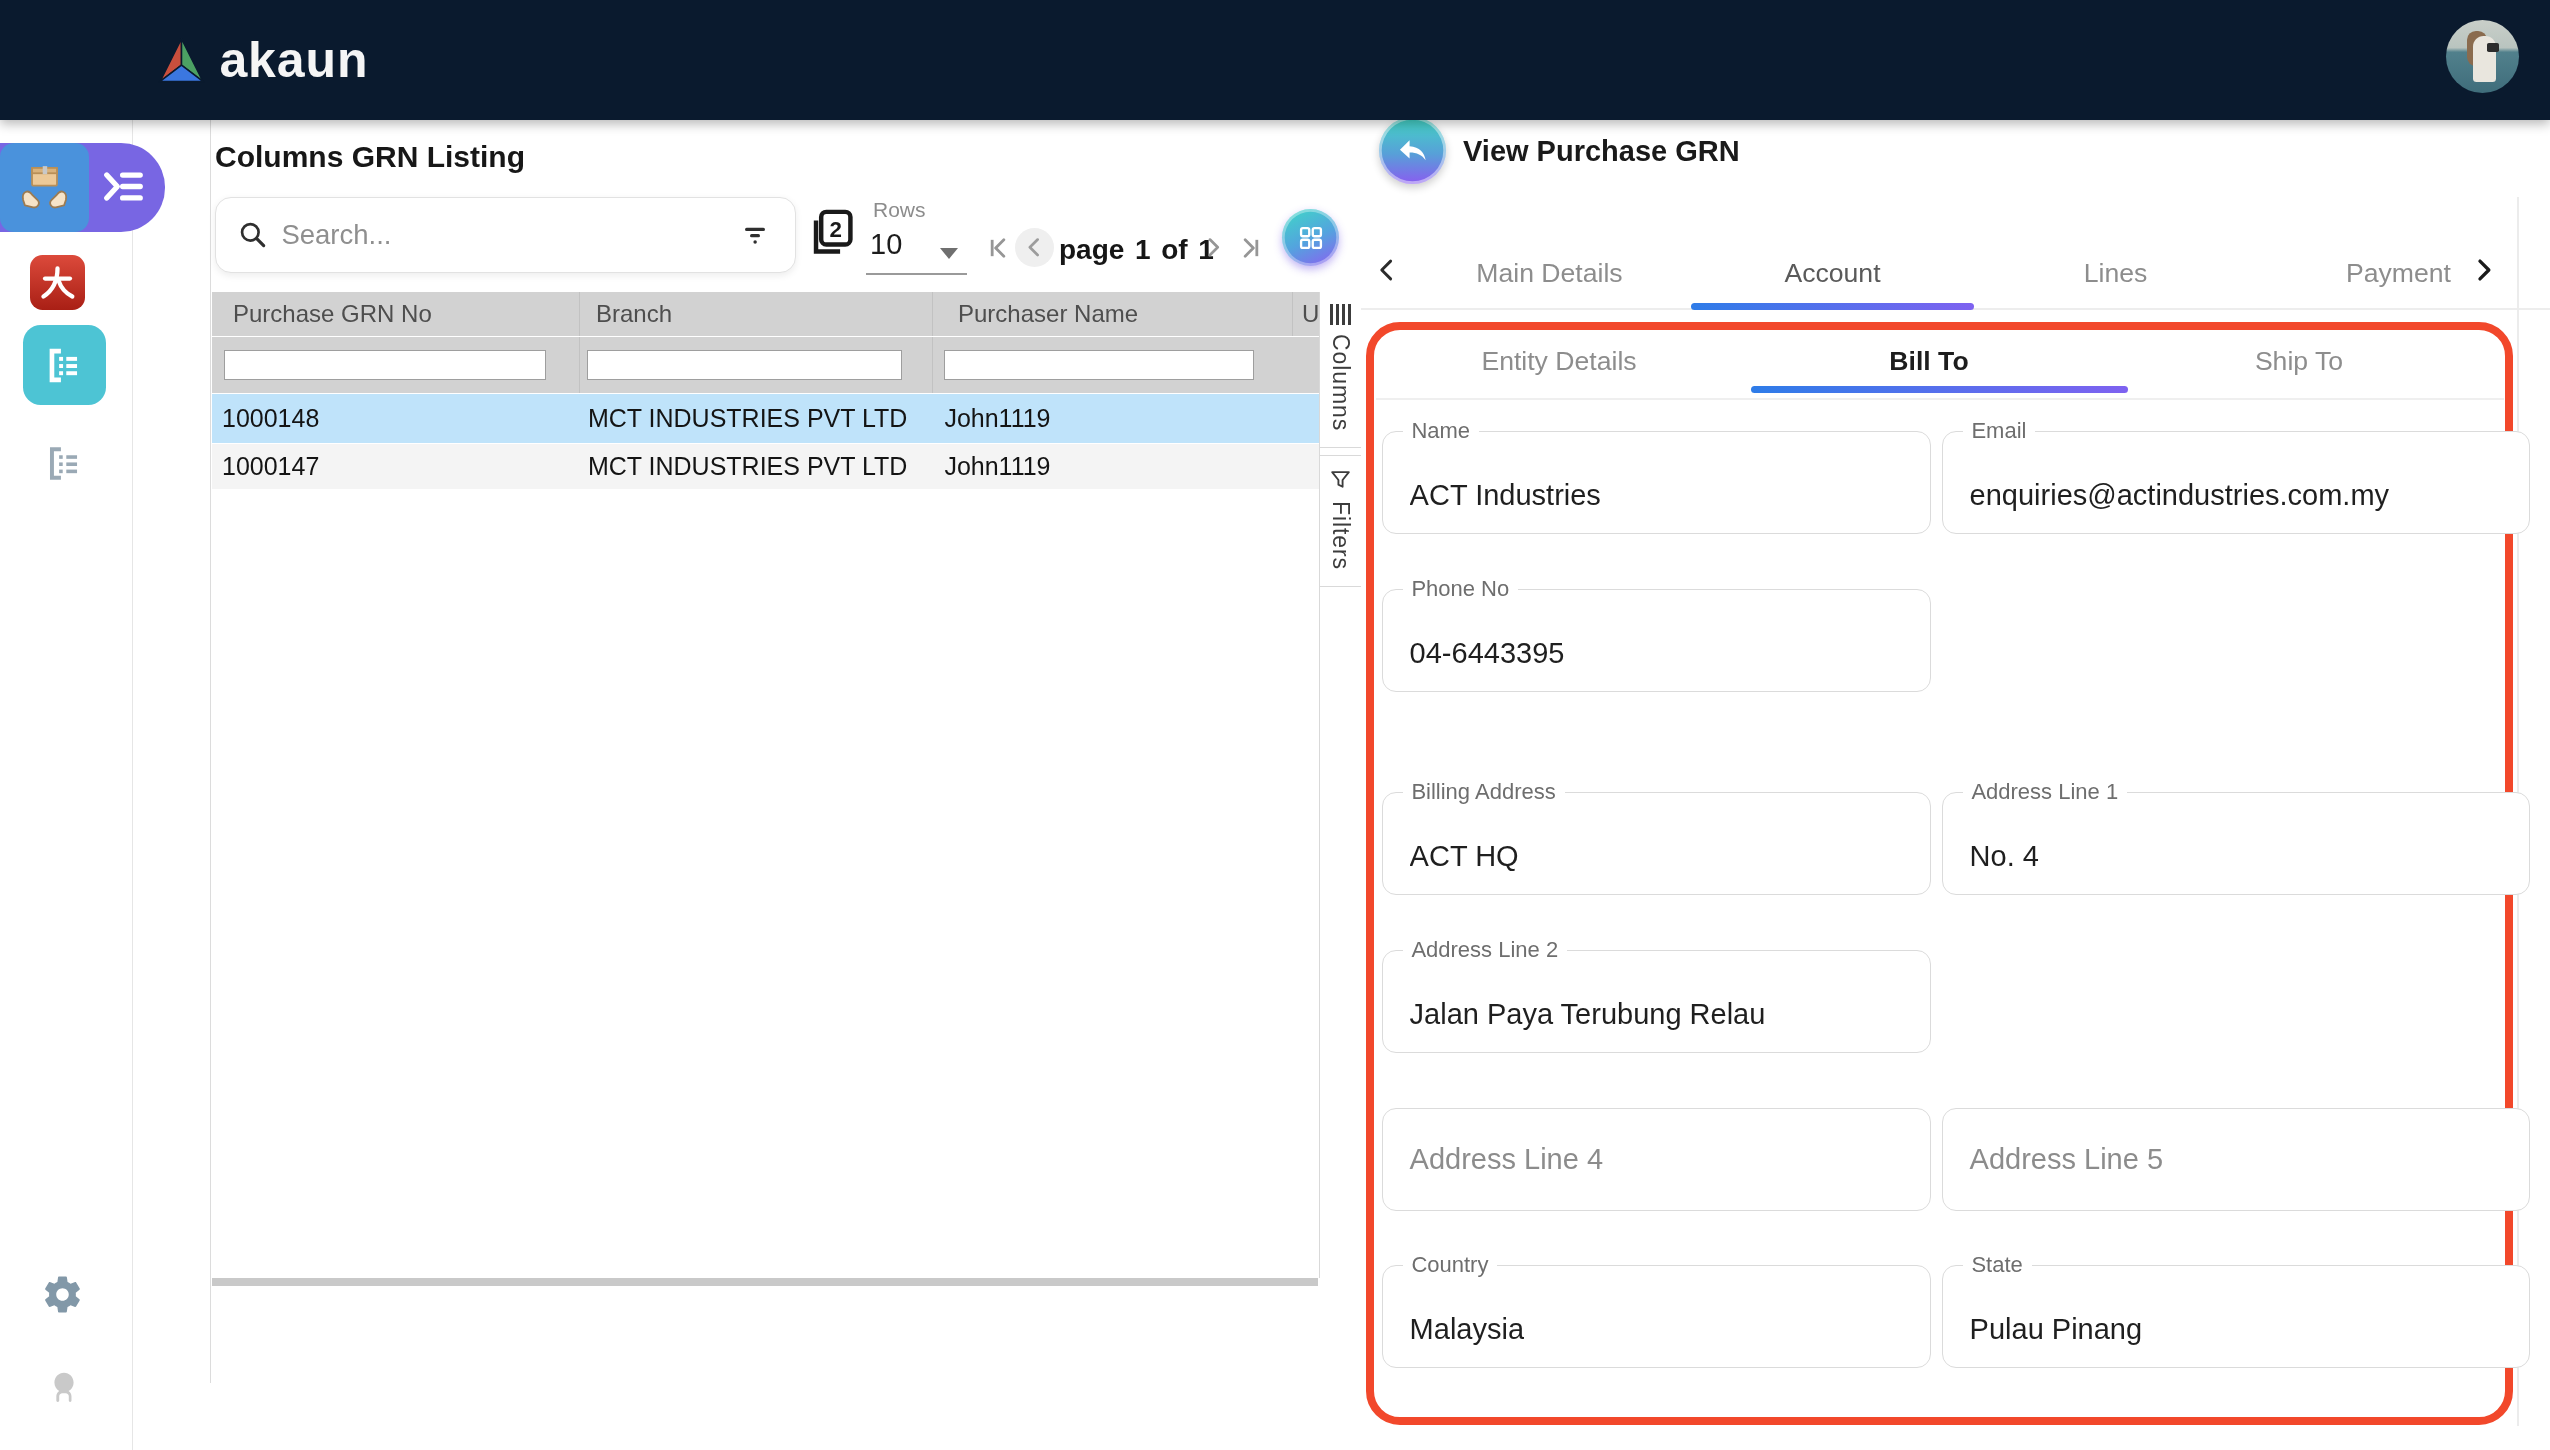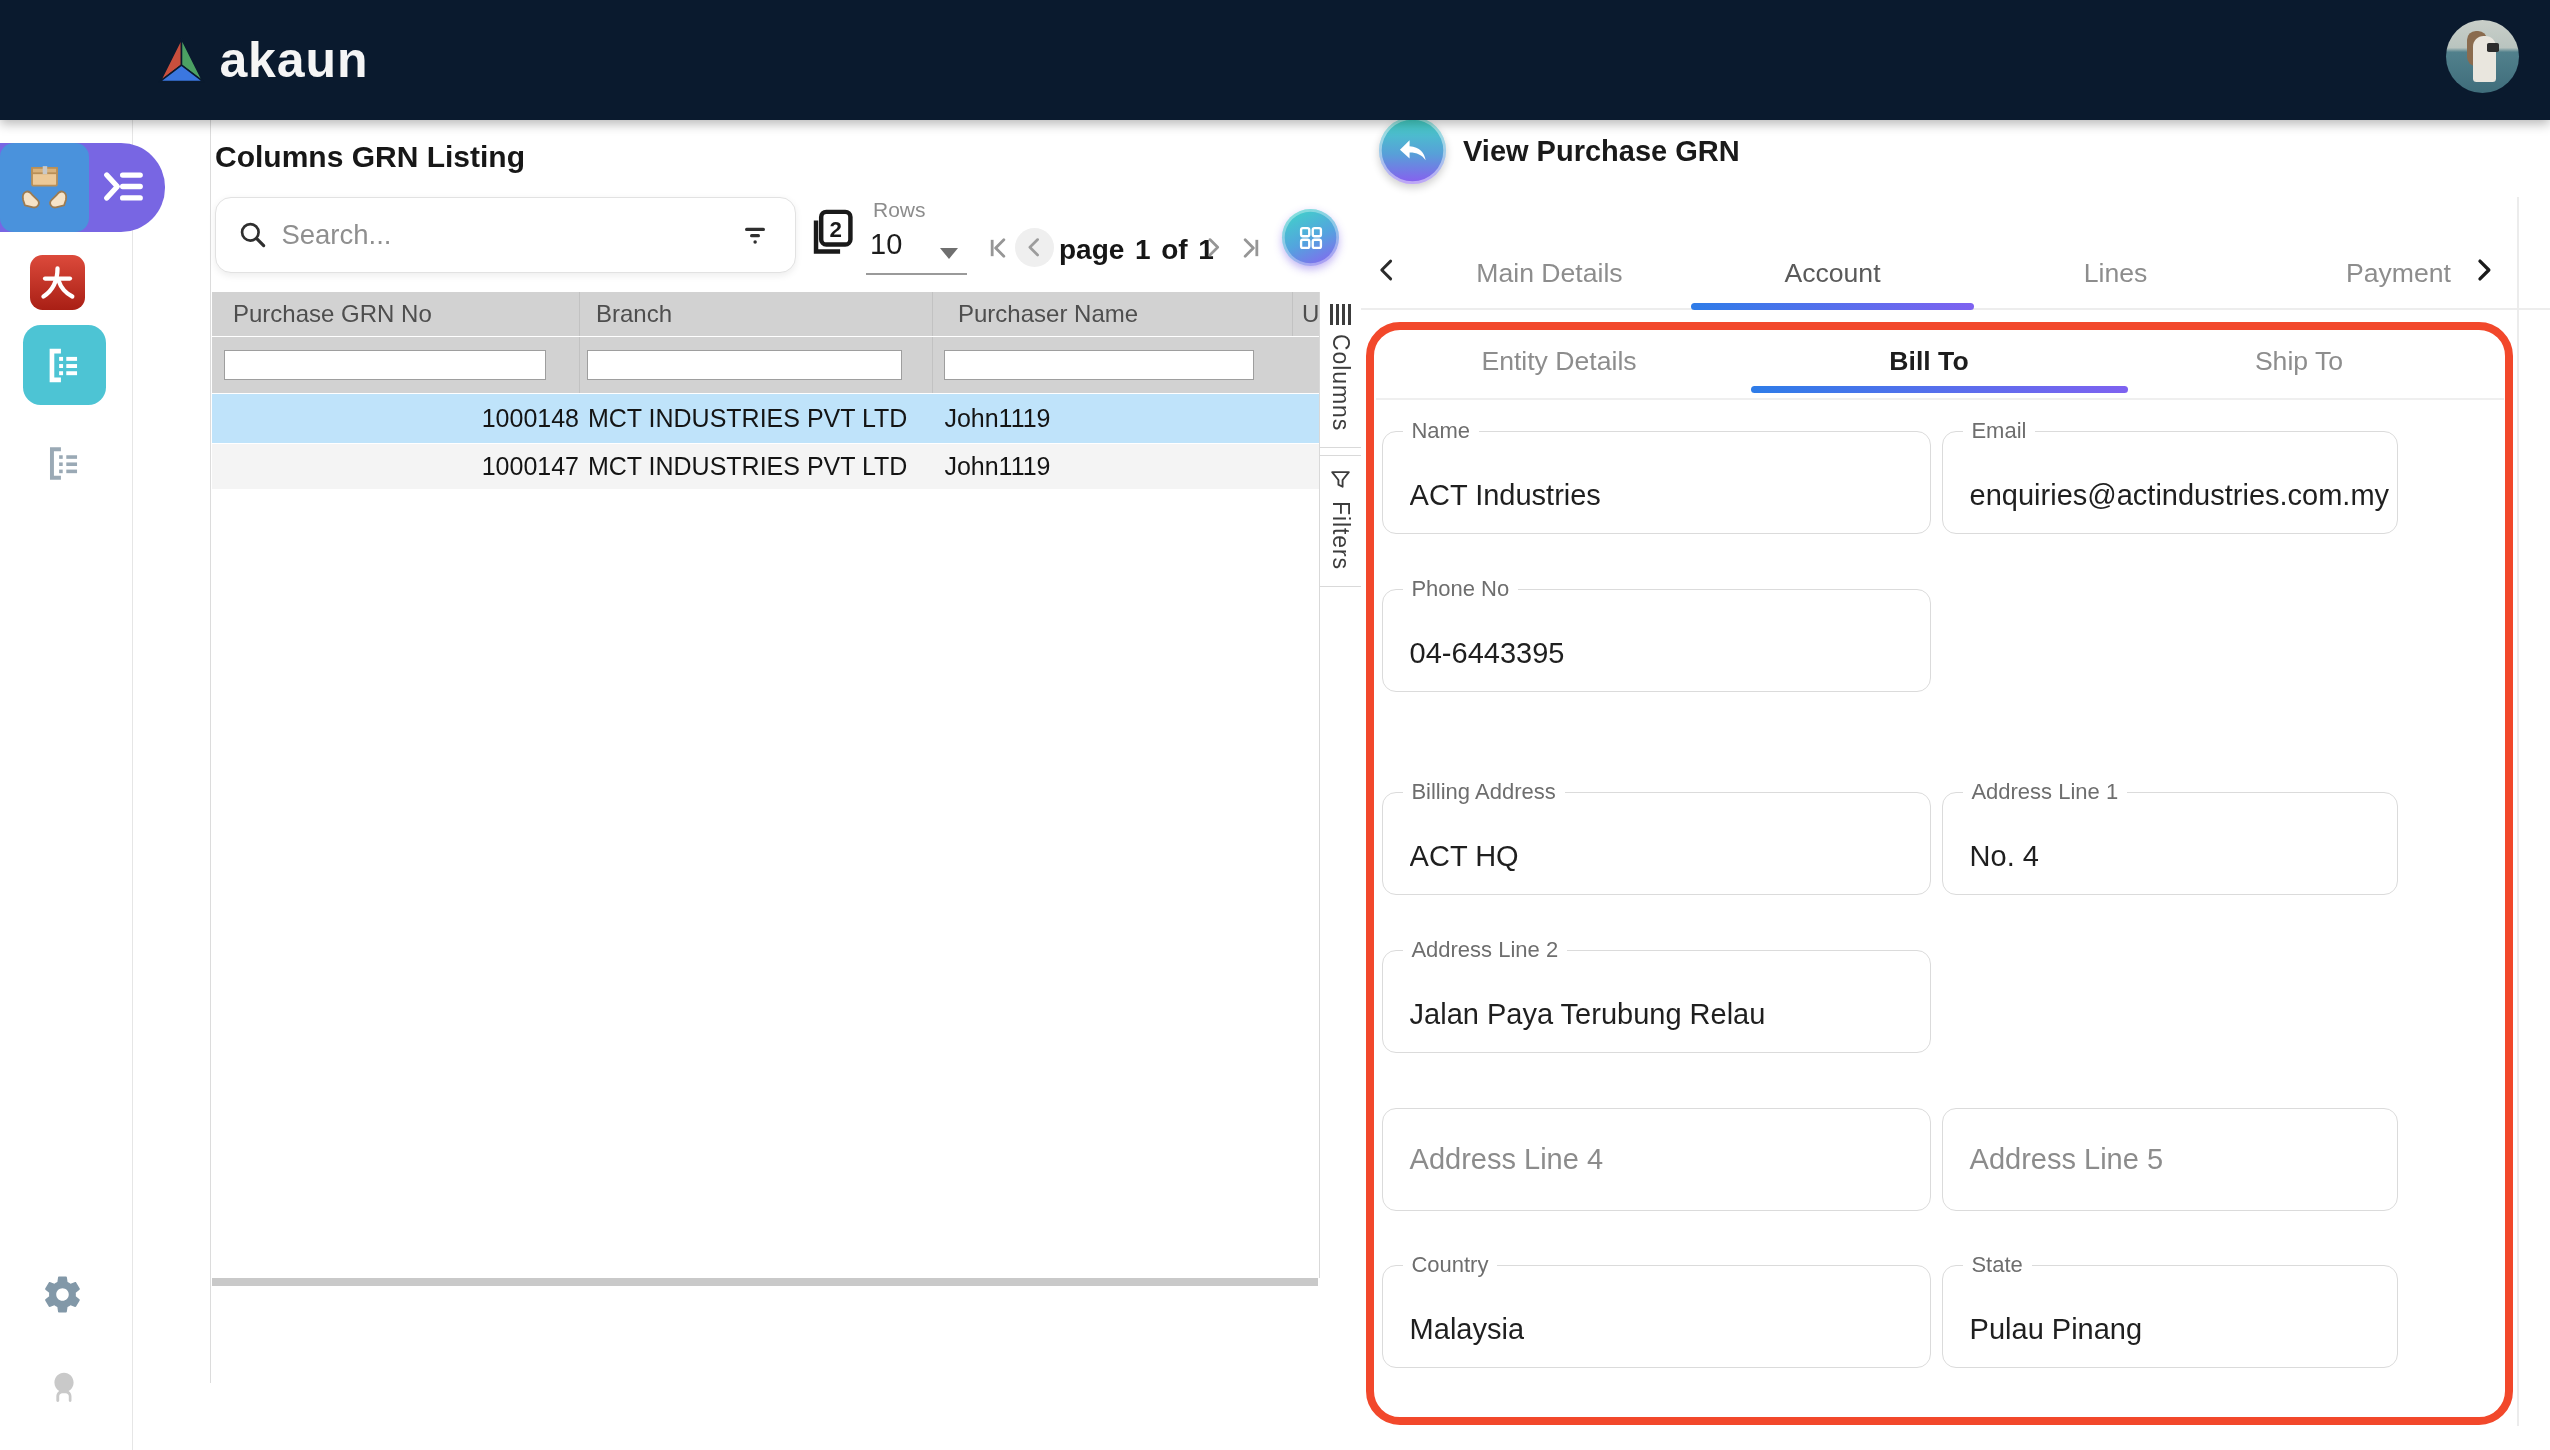--- a/index.html
+++ b/index.html
@@ -86,21 +86,21 @@
   .fcell input { height:30px; border:0.9px solid #9e9e9e; background:#fff; outline:none;
     font-size:21px; padding:0 7px; font-family:"Liberation Sans",sans-serif; }
   .fcell.c1 input { margin-left:11.5px; width:322px; }
   .fcell.c2 input { margin-left:7px; width:315px; }
   .fcell.c3 input { margin-left:10.6px; width:310px; }
   .trow { display:flex; height:46px; align-items:center; font-size:25px; color:#141414;
     border-top:1.8px solid #fff; }
   .trow.sel { background:#bfe3fa; height:50px; }
   .trow.alt { background:#f4f4f4; }
   .td { overflow:hidden; white-space:nowrap; }
-  .td.c1 { padding-left:10px;text-align:right; } .td.c2 { padding-left:8.9px; } .td.c3 { padding-left:12.4px; }
+  .td.c1 { padding-left:10px; } .td.c2 { padding-left:8.9px; } .td.c3 { padding-left:12.4px; }
   .tbl-scrollbar { position:absolute; left:212px; top:1278px; width:1106px; height:8px; background:#c9c9c9; }
 
   
   .strip { position:absolute; left:1319px; top:292px; width:42px; height:986px;
     background:#fff; border-left:1.8px solid #d9d9d9; z-index:6; }
   .striptab { width:100%; border-bottom:1.8px solid #d9d9d9; display:flex; flex-direction:column;
     align-items:center; padding:12.4px 0 16px 0; gap:8.9px; background:#fff; }
   .striptab + .striptab { margin-top:7px; border-top:1.8px solid #d9d9d9; }
   .vtext { writing-mode:vertical-rl; font-size:23px; color:#3c3c3c; letter-spacing:0.9px; }
   .colbars { display:flex; gap:3.5px; }
@@ -139,21 +139,21 @@
   .subtabs-divider { position:absolute; left:1376px; top:398px; width:1128px; height:1.8px; background:#efefef; }
 
   
   .field { position:absolute; height:103px; background:#fff; border:1.8px solid #dbdbdb;
     border-radius:14px; display:flex; align-items:center; padding-top:26.6px; z-index:3; }
   .field .flabel { position:absolute; top:-14px; left:19.5px; background:#fff; padding:0 8.9px;
     font-size:22px; color:#6e6e6e; white-space:nowrap; }
   .field .fvalue { margin-left:26.6px; font-size:29px; color:#1f1f1f; white-space:nowrap; overflow:hidden; }
   .field.empty { padding-top:0; }
   .field.empty .finner-label { margin-left:26.6px; font-size:29px; color:#8c8c8c; }
-  .fc1 { left:1382px; width:549px; } .fc2 { left:1942px; width:456px; }
+  .fc1 { left:1382px; width:549px; } .fc2 { left:1942px; width:588px; }
   .fr1 { top:431px; } .fr2 { top:589px; } .fr3 { top:792px; }
   .fr4 { top:950px; } .fr5 { top:1108px; } .fr6 { top:1265px; }
 
   svg { display:block; }
 </style>
 </head>
 <body>
 
 <div id="app">
 

